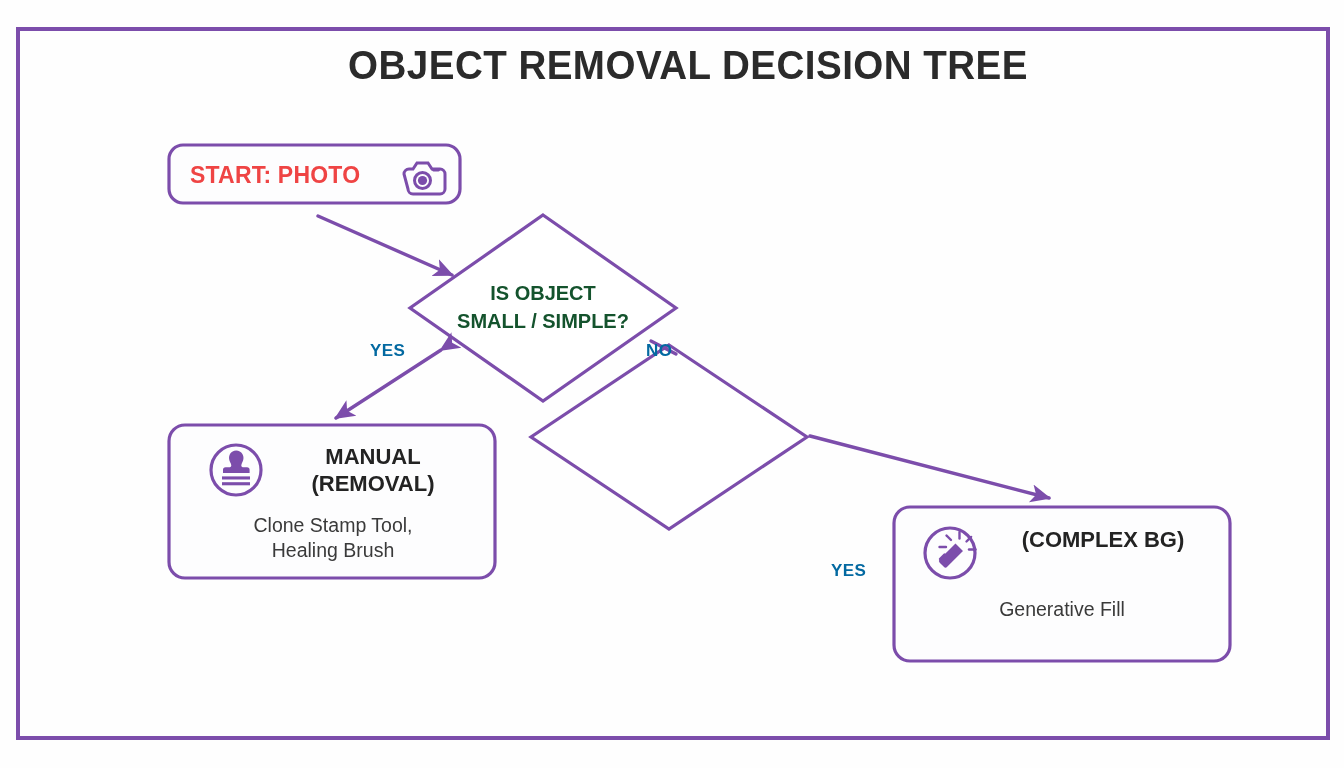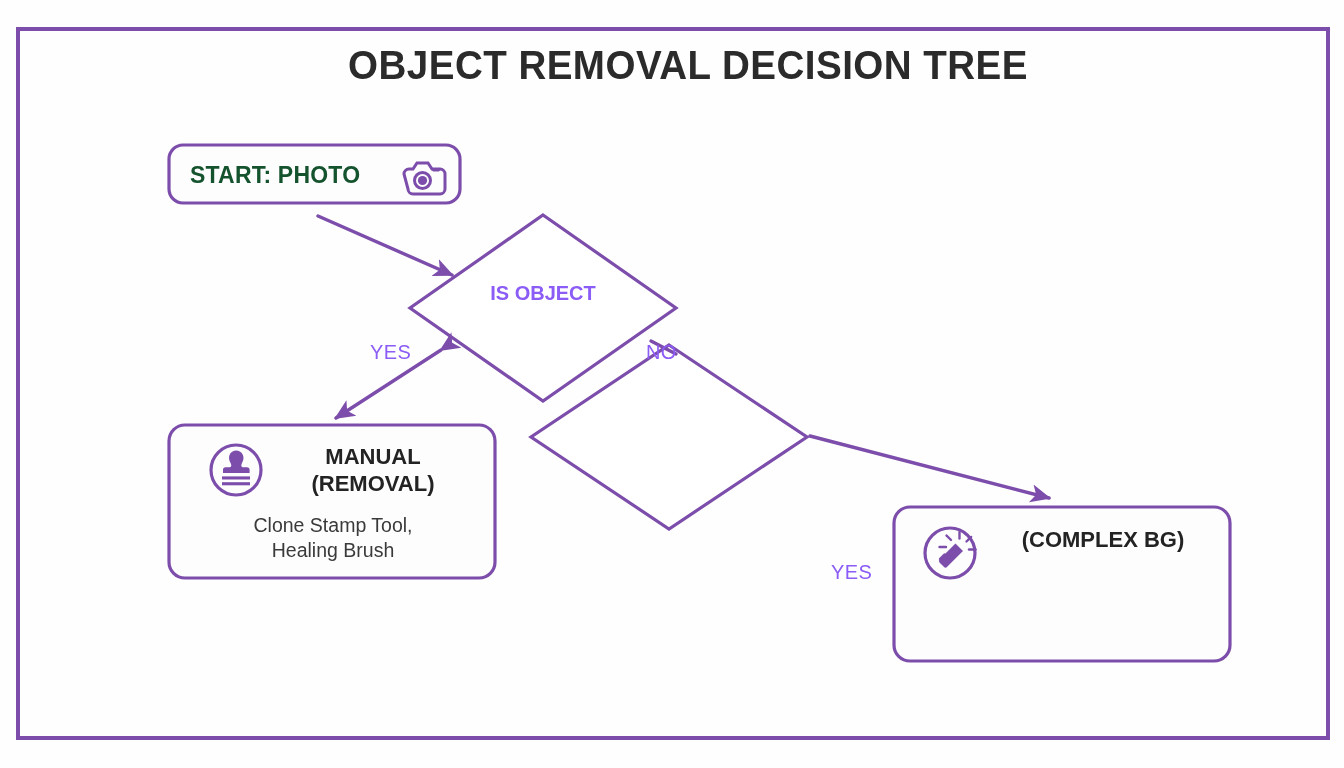--- a/index.html
+++ b/index.html
@@ -93,35 +93,35 @@
   .node-sub {
     font-size: 19.5px;
     line-height: 25px;
     text-align: center;
     color: #3a3a3a;
     font-weight: normal;
   }
   .start-label {
     font-weight: bold;
     font-size: 23px;
-    color: #14532d;
+    color: #ef4444;
     letter-spacing: 0.2px;
     text-align: right;
   }
   .diamond-label {
     font-weight: bold;
     font-size: 20px;
     line-height: 28px;
     text-align: center;
-    color: #8b5cf6;
+    color: #14532d;
   }
   .edge-label {
-    font-weight: normal;
-    font-size: 20px;
-    color: #8b5cf6;
+    font-weight: bold;
+    font-size: 17px;
+    color: #0369a1;
     letter-spacing: 0.4px;
   }
   .blk { display: block; }
 </style>
 </head>
 <body>
 
 <div id="canvas">
 
   <svg id="flow-svg" viewBox="0 0 1344 768">
@@ -176,35 +176,37 @@
 
     <path class="conn" d="M810,436 L1049,498" marker-end="url(#arrowhead)"></path>
   </svg>
 
   <div class="title-text">OBJECT REMOVAL DECISION TREE</div>
 
   <div class="lbl start-label" style="left:190px; top:162px;">START: PHOTO</div>
 
   <div class="lbl diamond-label" style="left:443px; top:279px; width:200px;">
     <span class="blk">IS OBJECT</span>
+    <span class="blk">SMALL / SIMPLE?</span>
   </div>
 
 
   <div class="lbl node-title" style="left:275px; top:443px; width:196px;">
     <span class="blk">MANUAL</span>
     <span class="blk">(REMOVAL)</span>
   </div>
   <div class="lbl node-sub" style="left:188px; top:513px; width:290px;">
     <span class="blk">Clone Stamp Tool,</span>
     <span class="blk">Healing Brush</span>
   </div>
 
   <div class="lbl node-title" style="left:988px; top:526px; width:230px;">
     <span class="blk">(COMPLEX BG)</span>
   </div>
   <div class="lbl node-sub" style="left:912px; top:597px; width:300px;">
+    <span class="blk">Generative Fill</span>
   </div>
 
   <div class="lbl edge-label" style="left:370px; top:341px;">YES</div>
   <div class="lbl edge-label" style="left:646px; top:341px;">NO</div>
   <div class="lbl edge-label" style="left:831px; top:561px;">YES</div>
 
 </div>
 
 </body></html>

